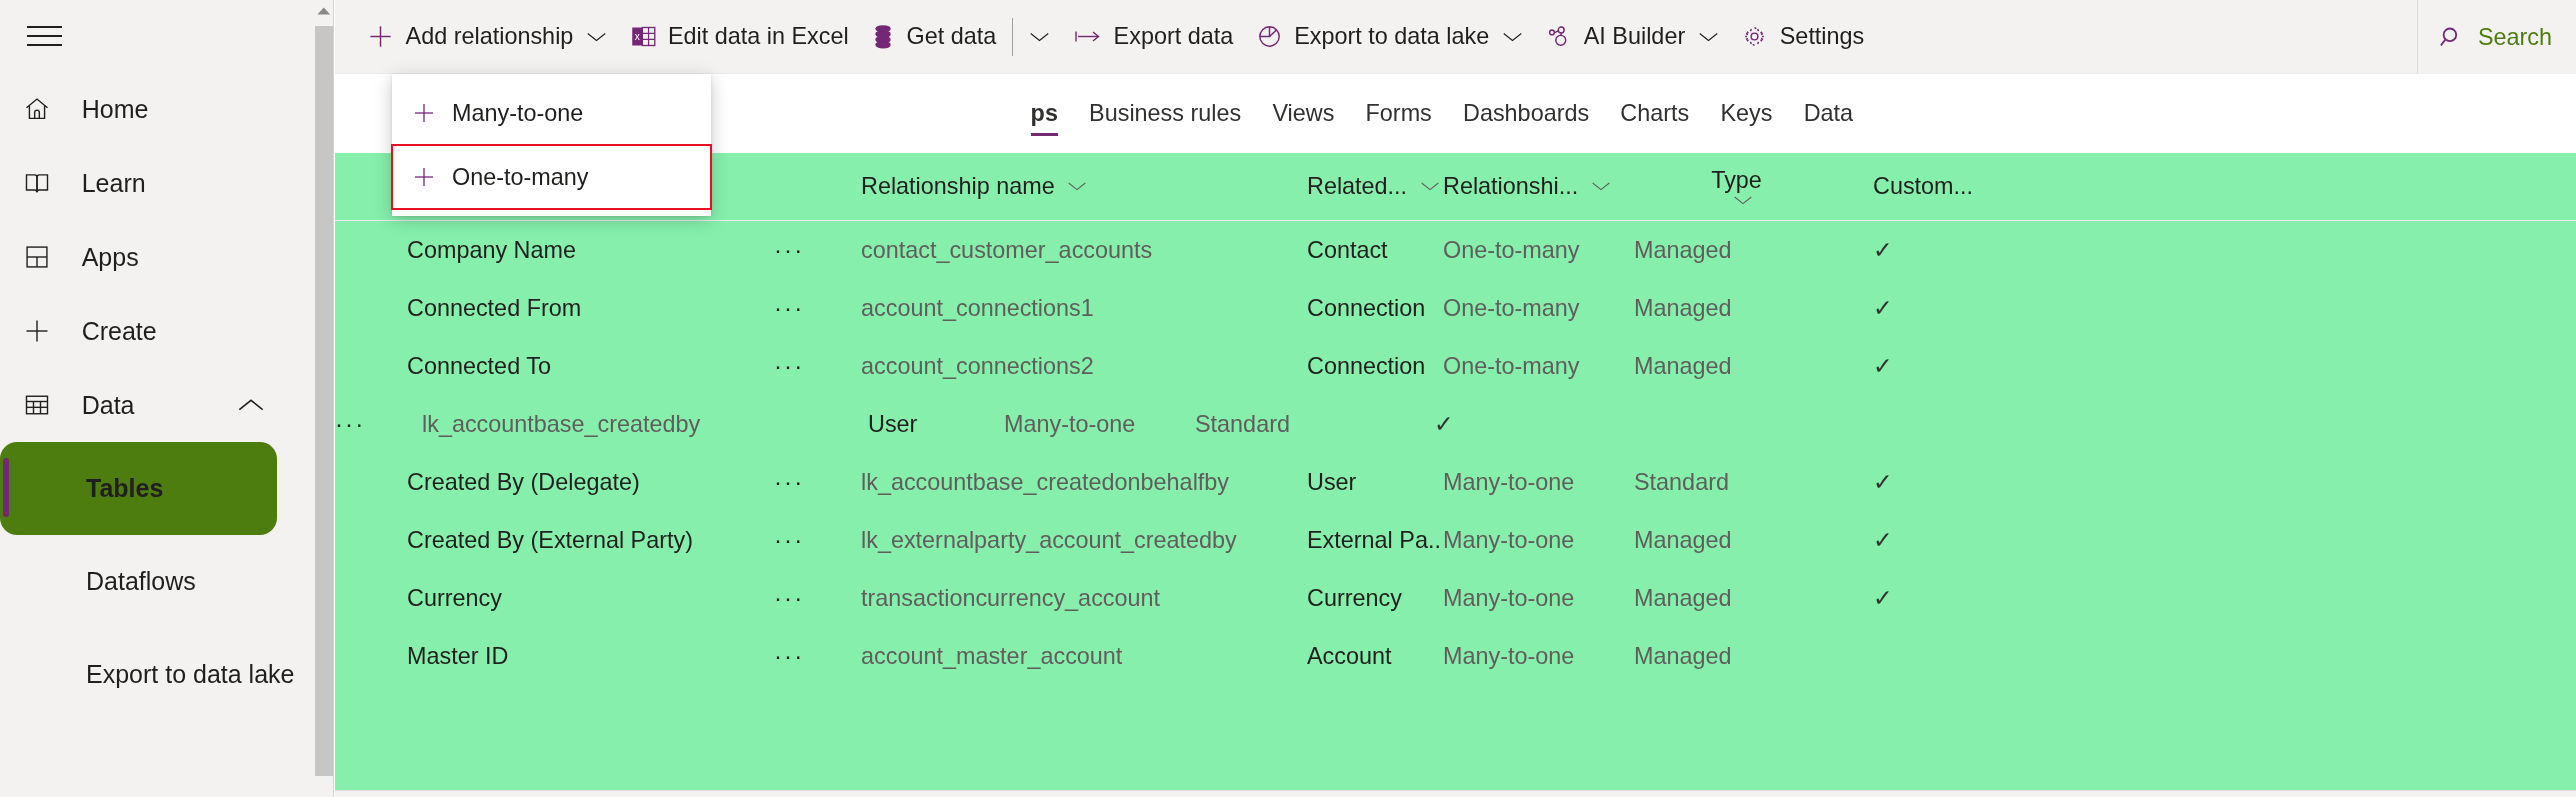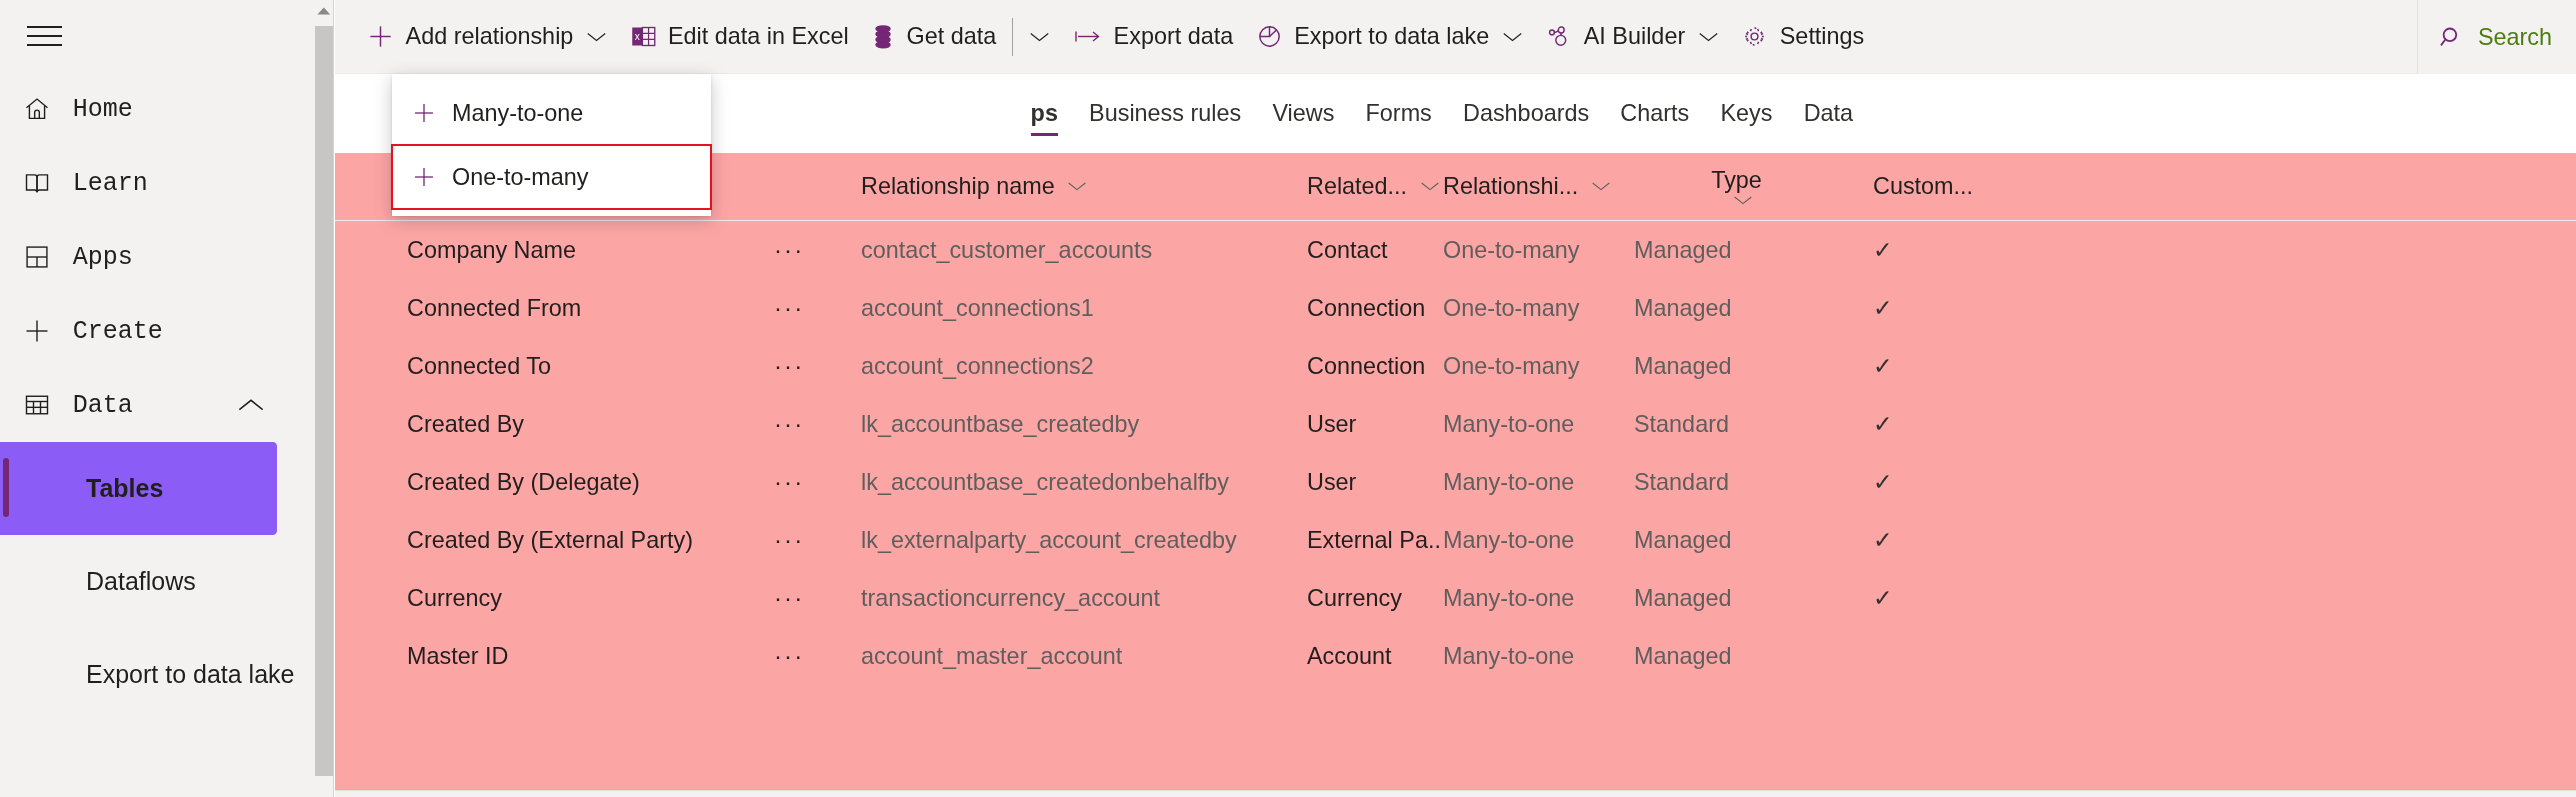--- a/index.html
+++ b/index.html
@@ -28,30 +28,31 @@
 
   .nav { position: absolute; left: 0; top: 72px; width: 320px; }
   .nav-item {
     position: relative; display: flex; align-items: center;
     height: 74px; padding-left: 22.7px; cursor: pointer;
     color: #201f1e; font-size: 25px; font-weight: 400;
   }
   .nav-item .ico {
     width: 44px; min-width: 44px; display:flex; align-items:center; justify-content:flex-start;
   }
-  .nav-item .lbl { margin-left: 6px; white-space: nowrap; font-family: Liberation Mono, monospace; }
+  .nav-item .lbl { margin-left: 15px; white-space: nowrap; }
   .nav-sub {
     height: 93px; padding-left: 86px; font-size: 25px; display:flex; align-items:center;
     color:#201f1e; cursor:pointer; position:relative;
   }
   .nav-sub.first { height: 93px; }
   .nav-sub.selected {
-    background: #8b5cf6; font-weight: 700;
+    background: #4d7c0f; font-weight: 700;
     border-top-right-radius: 4.2px; border-bottom-right-radius: 4.2px;
     width: 277px;
+    border-radius: 17px;
   }
   .nav-sub.selected::before {
     content: ""; position: absolute; left: 2.8px; top: 15.6px;
     width: 6.4px; height: 59px; background: #742774; border-radius: 3.5px;
   }
   .chev-up { position:absolute; right: 55px; top: 50%; transform: translateY(-50%); }
 
   
   .sb-scroll { position: absolute; left: 315px; top: 0; width: 18.4px; height: 798px; background:#f3f2f1; }
   .sb-scroll-up {
@@ -107,21 +108,21 @@
     position:relative; font-size:23.4px; color:#323130; padding:0 15.6px; height:79px;
     display:flex; align-items:center; cursor:pointer; white-space:nowrap;justify-content:flex-end;
   }
   .tab.active { font-weight:600; }
   .tab.active::after {
     content:""; position:absolute; left:15.6px; right:15.6px; bottom:17px;
     height:3.5px; background:#742774;
   }
 
   
-  .grid { position:absolute; left:0; top:153px; right:0; bottom:0; background:#fca5a5; }
+  .grid { position:absolute; left:0; top:153px; right:0; bottom:0; background:#86efac; }
   .grid-head {
     display:flex; align-items:center; height:68px; border-bottom:0.7px solid #edebe9;
   }
   .hcell {
     display:flex; align-items:center; font-size:23.4px; color:#201f1e; font-weight:400;
     cursor:pointer; white-space:nowrap; overflow:hidden;
   }
   .hcell .sortarrow { margin-left:10px; color:#605e5c; font-size:21px; }
   .hcell .hcaret { margin-left:12.7px; display:flex; align-items:center; }
 
@@ -469,21 +470,20 @@
           <div class="row">
             <div class="cell c-name">Connected To</div>
             <div class="cell c-dots dots">···</div>
             <div class="cell c-rel muted">account_connections2</div>
             <div class="cell c-rtable">Connection</div>
             <div class="cell c-rtype muted">One-to-many</div>
             <div class="cell c-type muted">Managed</div>
             <div class="cell c-cust check">✓</div>
           </div>
           <div class="row">
-            <div class="cell c-name">Created By</div>
             <div class="cell c-dots dots">···</div>
             <div class="cell c-rel muted">lk_accountbase_createdby</div>
             <div class="cell c-rtable">User</div>
             <div class="cell c-rtype muted">Many-to-one</div>
             <div class="cell c-type muted">Standard</div>
             <div class="cell c-cust check">✓</div>
           </div>
           <div class="row">
             <div class="cell c-name">Created By (Delegate)</div>
             <div class="cell c-dots dots">···</div>

